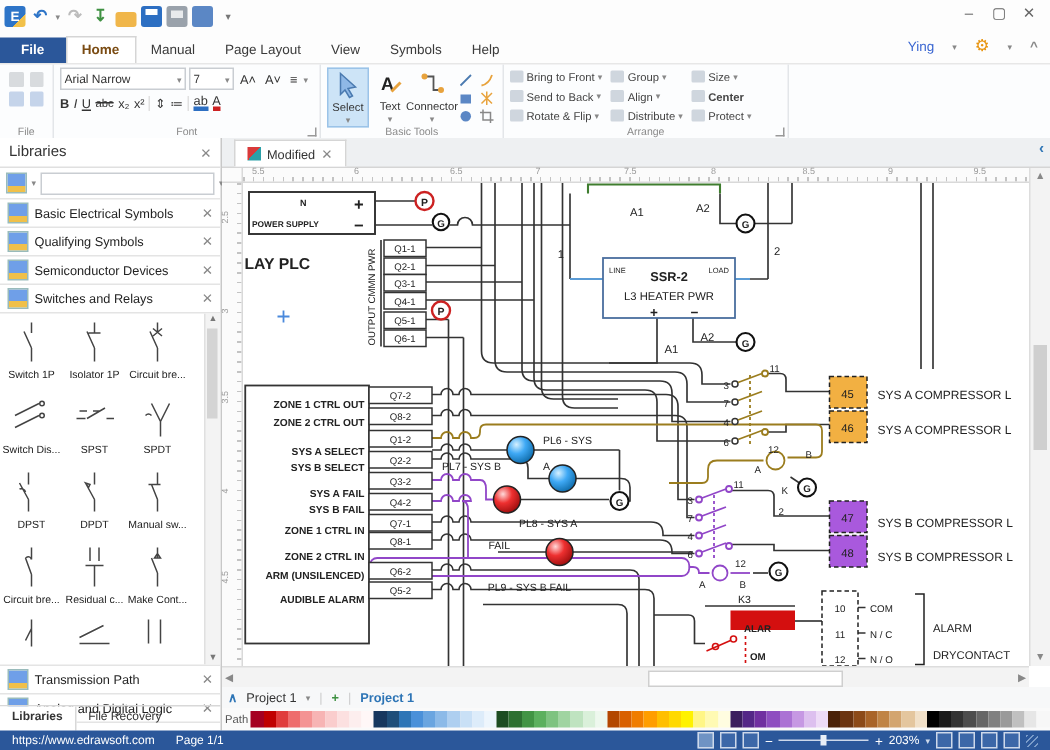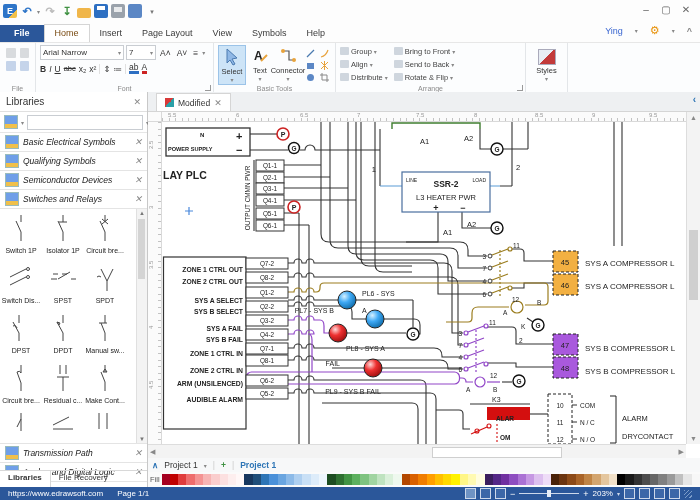--- a/index.html
+++ b/index.html
@@ -19,21 +19,21 @@
   .qi.print::after{content:"";position:absolute;left:3px;top:3px;width:8px;height:5px;background:#e8eaec;}
   .qi.export{background:#5b87c5;border-radius:2px;}
   .qi.more{color:#777;font-size:7px;}
   #win-title{position:absolute;left:0;right:0;top:4px;text-align:center;font-size:10.5px;color:#444;}
   .winctl{position:absolute;right:4px;top:0;display:flex;}
   .winctl span{width:20px;height:18px;display:flex;align-items:center;justify-content:center;color:#666;font-size:10px;}
   
   #tabrow{position:absolute;left:0;top:22px;width:700px;height:20px;background:#fdfdfd;display:flex;align-items:flex-end;}
   .rtab{padding:3px 10px 4px;font-size:9px;color:#3a3a3a;}
   .rtab.file{background:#2b579a;color:#fff;padding:3px 14px 4px;font-weight:bold;}
-  .rtab.active{background:#fff;border:1px solid #d5d5d5;border-bottom:none;color:#7a4b12;font-weight:normal;}
+  .rtab.active{background:#fff;border:1px solid #d5d5d5;border-bottom:none;color:#7a4b12;font-weight:bold;}
   #account{position:absolute;right:8px;top:24px;display:flex;align-items:center;gap:12px;font-size:9px;}
   #account .user{color:#3a66d1;}
   #account .gear{color:#e8930c;font-size:11px;}
   #account .collapse{color:#888;font-weight:bold;}
   .ddt{font-size:6px;color:#888;}
   
   #ribbon{position:absolute;left:0;top:42px;width:700px;height:50px;background:#fcfdfe;border-bottom:1px solid #d5d5d5;border-top:1px solid #e7e7e7;display:flex;}
   .rgroup{position:relative;height:100%;border-right:1px solid #e3e6e9;padding:2px 4px 0;box-sizing:border-box;}
   .glabel{position:absolute;bottom:1px;left:0;right:0;text-align:center;font-size:7px;color:#8a8a8a;}
   .launcher{position:absolute;bottom:2px;right:2px;width:5px;height:5px;border-right:1px solid #999;border-bottom:1px solid #999;}
@@ -77,21 +77,21 @@
   
   #panel{position:absolute;left:0;top:92px;width:148px;height:395px;background:#fff;border-right:1px solid #c8c8c8;box-sizing:border-box;}
   #panel-header{height:19px;border-bottom:1px solid #e0e0e0;display:flex;align-items:center;justify-content:space-between;padding:0 6px;font-size:10px;color:#333;}
   .x{color:#888;font-size:9px;}
   #searchrow{height:20px;display:flex;align-items:center;gap:3px;padding:0 4px;border-bottom:1px solid #e6e6e6;}
   .libico{width:12px;height:12px;background:linear-gradient(180deg,#6f9fe8 0 8px,#f0c04a 8px 12px);border:1px solid #9bb;flex:none;}
   #search-input{flex:1;height:13px;border:1px solid #c9cdd2;font-size:8px;padding:0 2px;}
   .lens{width:10px;height:10px;position:relative;flex:none;}
   .lens::before{content:"";position:absolute;left:1px;top:1px;width:5px;height:5px;border:1.5px solid #2d6fc2;border-radius:50%;}
   .lens::after{content:"";position:absolute;left:7px;top:7px;width:3px;height:1.5px;background:#2d6fc2;transform:rotate(45deg);}
-  .librow{height:18px;display:flex;align-items:center;gap:4px;padding:0 5px;border-bottom:1px solid #e4e4e4;font-size:8.5px;color:#222;font-style:italic;}
+  .librow{height:18px;display:flex;align-items:center;gap:4px;padding:0 5px;border-bottom:1px solid #e4e4e4;font-size:8.5px;color:#222;}
   .librow .t{flex:1;overflow:hidden;white-space:nowrap;}
   #symgrid{position:relative;height:234px;border-bottom:1px solid #e4e4e4;overflow:hidden;}
   .symrow{display:flex;}
   .symcell{width:42px;height:50px;display:flex;flex-direction:column;align-items:center;}
   .symcell svg{flex:none;}
   .symname{font-size:7px;color:#222;white-space:nowrap;overflow:hidden;max-width:42px;}
   #grid-sb{position:absolute;right:0;top:0;width:10px;height:100%;background:#f3f3f3;border-left:1px solid #e0e0e0;font-size:6px;color:#777;text-align:center;}
   #grid-sb .thumb{position:absolute;left:1px;top:10px;width:7px;height:60px;background:#d4d4d4;}
   #grid-sb .up{position:absolute;top:1px;left:0;right:0;}
   #grid-sb .dn{position:absolute;bottom:1px;left:0;right:0;}
@@ -158,21 +158,21 @@
     <div class="winctl">
       <span>–</span>
       <span>▢</span>
       <span>✕</span>
     </div>
   </div>
 
   <div id="tabrow">
     <span class="rtab file">File</span>
     <span class="rtab active">Home</span>
-    <span class="rtab">Insert</span>
+    <span class="rtab">Manual</span>
     <span class="rtab">Page Layout</span>
     <span class="rtab">View</span>
     <span class="rtab">Symbols</span>
     <span class="rtab">Help</span>
   </div>
   <div id="account">
     <span class="user">Ying</span>
       <span class="ddt">▾</span>
     <span class="gear">⚙</span>
       <span class="ddt">▾</span>
@@ -271,62 +271,73 @@
             </svg>
           <svg class="sicon" viewBox="0 0 11 11">
               <path d="M3 1 V8 H10 M1 3 H8 V10" stroke="#888" stroke-width="1" fill="none"></path>
             </svg>
         </div>
       </div>
       <div class="glabel">Basic Tools</div>
     </div>
     <div class="rgroup g-arr">
       <div class="arrcols">
+        <div class="arrcol">
+          <div class="arrbtn">
+              <span class="aico"></span>
+              <span>Bring to Front</span>
+              <span class="ddt">▾</span>
+            </div>
+          <div class="arrbtn">
+              <span class="aico"></span>
+              <span>Send to Back</span>
+              <span class="ddt">▾</span>
+            </div>
+          <div class="arrbtn">
+              <span class="aico"></span>
+              <span>Rotate &amp; Flip</span>
+              <span class="ddt">▾</span>
+            </div>
+        </div>
         <div class="arrcol">
           <div class="arrbtn">
               <span class="aico"></span>
               <span>Group</span>
               <span class="ddt">▾</span>
             </div>
           <div class="arrbtn">
               <span class="aico"></span>
               <span>Align</span>
               <span class="ddt">▾</span>
             </div>
           <div class="arrbtn">
               <span class="aico"></span>
               <span>Distribute</span>
               <span class="ddt">▾</span>
             </div>
         </div>
         <div class="arrcol">
           <div class="arrbtn">
               <span class="aico"></span>
-              <span>Bring to Front</span>
+              <span>Size</span>
               <span class="ddt">▾</span>
             </div>
           <div class="arrbtn">
               <span class="aico"></span>
-              <span>Send to Back</span>
-              <span class="ddt">▾</span>
+              <span style="font-weight:bold">Center</span>
             </div>
           <div class="arrbtn">
               <span class="aico"></span>
-              <span>Rotate &amp; Flip</span>
+              <span>Protect</span>
               <span class="ddt">▾</span>
             </div>
         </div>
       </div>
       <div class="glabel">Arrange</div>
       <div class="launcher"></div>
-    </div>
-    <div class="rgroup g-one">
-      <div class="styico"></div>
-      <div class="blab">Styles</div>
-      <div style="text-align:center" class="ddt">▾</div>
     </div>
     <div class="rgroup" style="flex:1;border-right:none"></div>
   </div>
 
   <div id="panel">
     <div id="panel-header">
       <span>Libraries</span>
       <span class="x">✕</span>
     </div>
     <div id="searchrow">
@@ -851,21 +862,21 @@
     <span class="chev">∧</span>
     <span>Project 1</span>
       <span class="ddt">▾</span>
     <span class="sep">|</span>
     <span class="plus">+</span>
     <span class="sep">|</span>
     <span class="active">Project 1</span>
   </div>
 
   <div id="palrow">
-    <span class="plabel">Fill</span>
+    <span class="plabel">Path</span>
     <div id="fill-swatches">
         <span class="sw" style="background: rgb(165, 0, 33);"></span>
         <span class="sw" style="background: rgb(192, 0, 0);"></span>
         <span class="sw" style="background: rgb(224, 60, 60);"></span>
         <span class="sw" style="background: rgb(238, 109, 109);"></span>
         <span class="sw" style="background: rgb(244, 147, 147);"></span>
         <span class="sw" style="background: rgb(247, 180, 180);"></span>
         <span class="sw" style="background: rgb(250, 205, 205);"></span>
         <span class="sw" style="background: rgb(252, 224, 224);"></span>
         <span class="sw" style="background: rgb(253, 238, 238);"></span>

